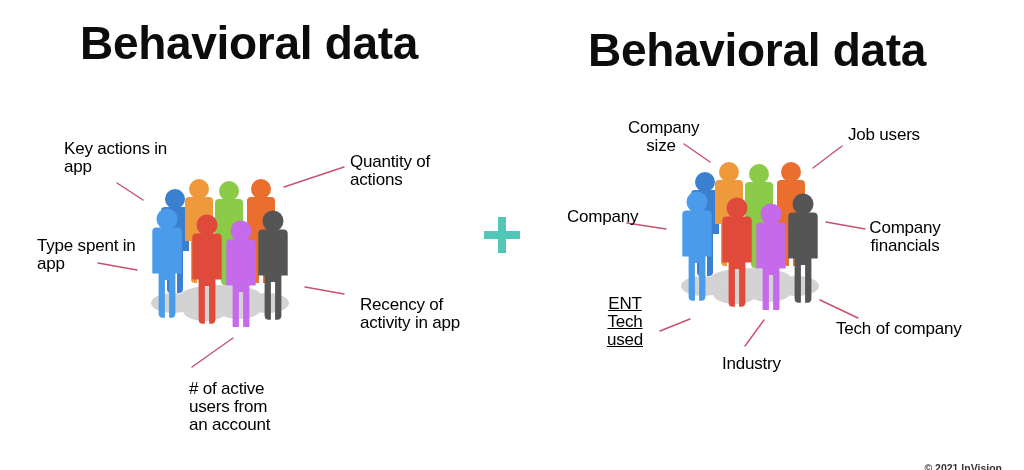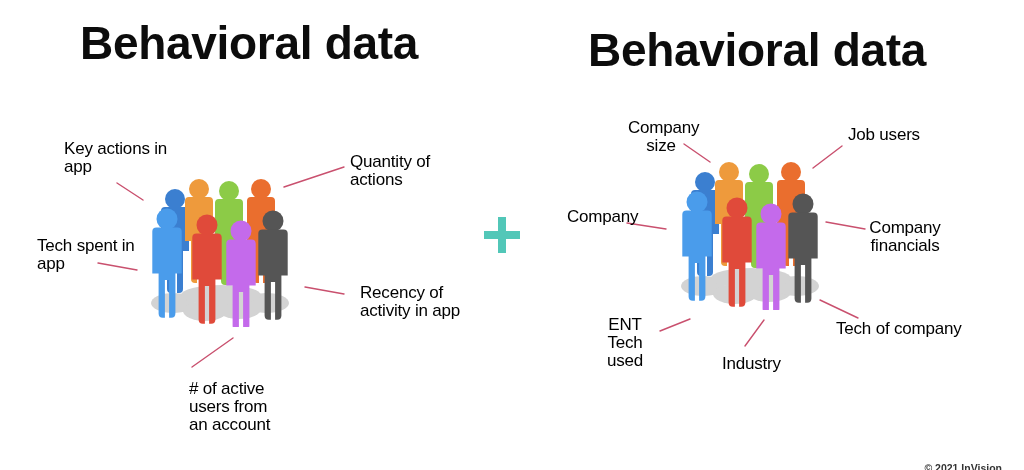--- a/index.html
+++ b/index.html
@@ -113,37 +113,37 @@
     </g>
   <g transform="translate(130,46) scale(1.05)" fill="#555555">
       <use href="#person"></use>
     </g>
 </svg>
 
 <div class="label" style="left:64px; top:140px;">Key actions in
 app</div>
 <div class="label" style="left:350px; top:153px;">Quantity of
 actions</div>
-<div class="label" style="left:37px; top:237px;">Tech spent in
+<div class="label" style="left:37px; top:237px;">Type spent in
 app</div>
-<div class="label" style="left:360px; top:284px;">Recency of
+<div class="label" style="left:360px; top:296px;">Recency of
 activity in app</div>
 <div class="label" style="left:160px; top:380px;margin-left:29px;"># of active
 users from
 an account</div>
 
 <div class="plus">
   <div class="h" style="background:#52C7B8;"></div>
   <div class="v" style="background:#52C7B8;"></div>
 </div>
 
 <div class="label center" style="left:628px; top:119px; width:66px;">Company
 size</div>
 <div class="label" style="left:848px; top:126px;">Job users</div>
 <div class="label" style="left:567px; top:208px;">Company</div>
 <div class="label center" style="left:866px; top:219px; width:78px;">Company
 financials</div>
-<div class="label center" style="left:590px; top:316px; width:70px;">ENT Tech
+<div class="label center" style="left:590px; top:295px; width:70px;text-decoration:underline;">ENT Tech
 used</div>
 <div class="label" style="left:722px; top:355px;">Industry</div>
 <div class="label" style="left:836px; top:320px;">Tech of company</div>
 
 <div class="copyright">© 2021 InVision</div>
 
 </body></html>

